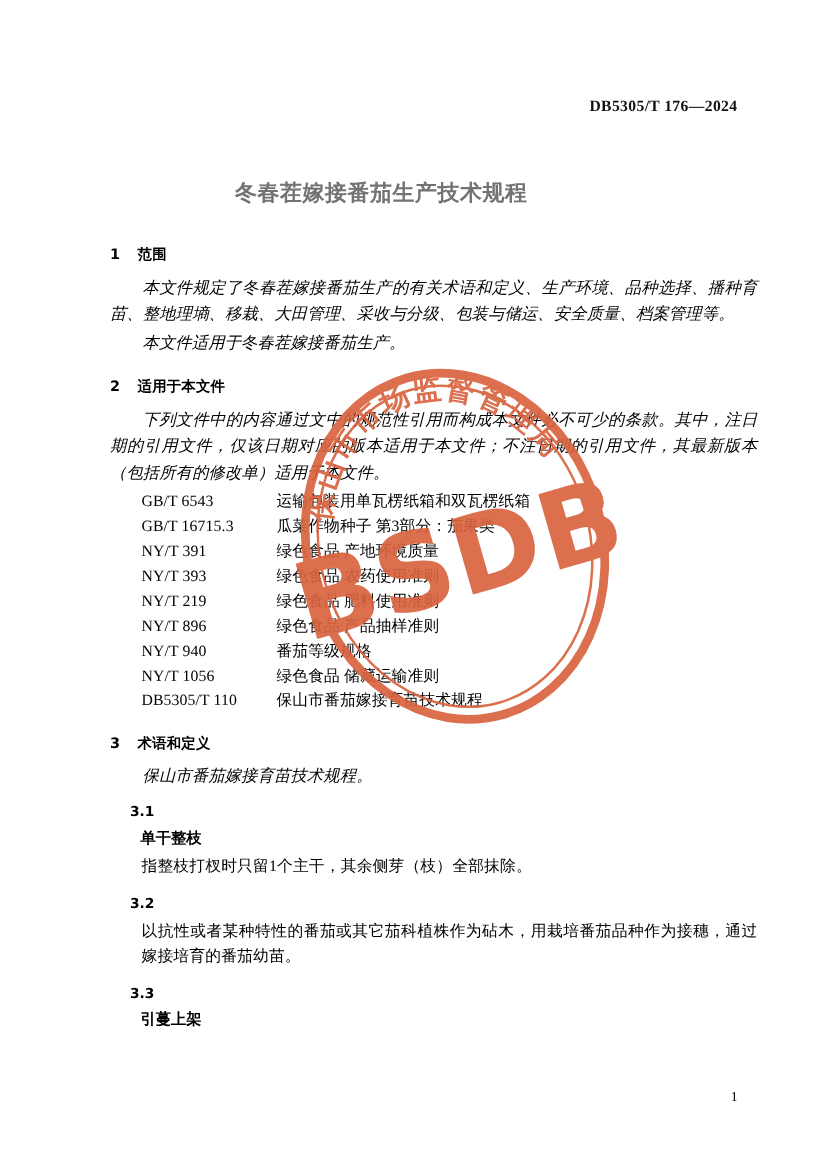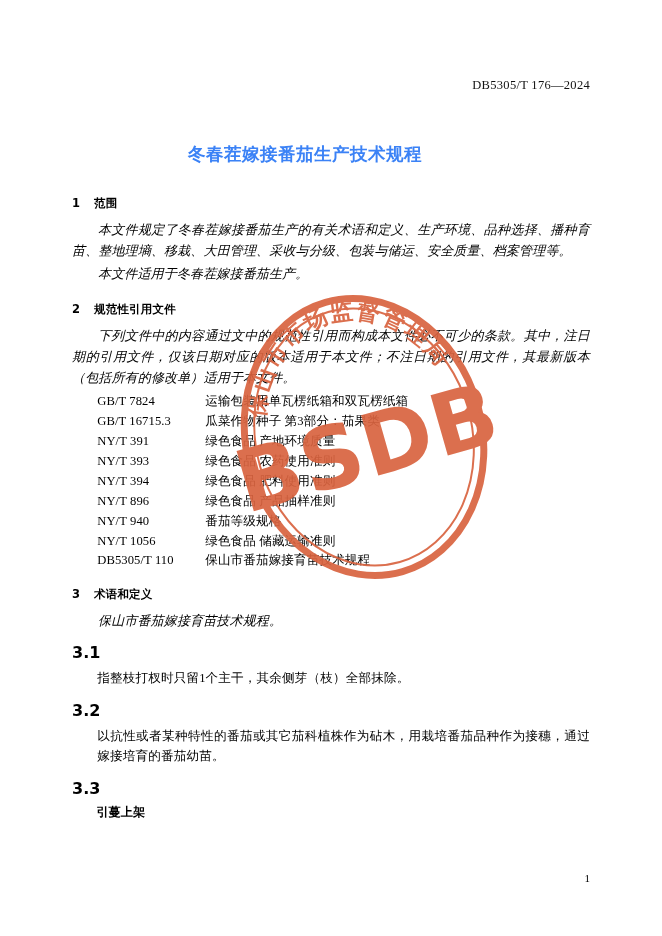--- a/index.html
+++ b/index.html
@@ -21,41 +21,41 @@
     height: 936px;
     box-sizing: border-box;
     padding: 0 72px;
   }
   .header-code {
     position: absolute;
     top: 78px;
     right: 72px;
     font-family: "Liberation Serif", serif;
     font-size: 12.5px;
-    font-weight: normal;
+    font-weight: bold;
     letter-spacing: 0.3px;
     color: #111;
     padding-left: 44px;
   }
   .doc-title {
     position: absolute;
     top: 142px;
     left: 0;
     width: 610px;
     text-align: center;
     font-family: "DejaVu Sans", sans-serif;
     font-weight: bold;
     font-size: 17.5px;
     letter-spacing: 0.5px;
-    color: #3b82f6;
+    color: #737373;
   }
   .content {
     position: absolute;
     top: 196px;
-    left: 72px;
+    left: 88px;
     width: 518px;
   }
   .sec-head {
     font-family: "DejaVu Sans", sans-serif;
     font-weight: bold;
     font-size: 11.5px;
     margin: 0 0 8px 0;
     letter-spacing: 0.2px;
   }
   .sec-head .num {
@@ -85,22 +85,22 @@
   }
   .std-code {
     display: inline-block;
     min-width: 108px;
   }
   .gap-sm { height: 10px; }
   .gap-md { height: 16px; }
   .subnum {
     font-family: "DejaVu Sans", sans-serif;
     font-weight: bold;
-    font-size: 16px;
-    margin: 0 0 6px 0;
+    font-size: 11px;
+    margin: 0 0 6px 16px;
   }
   .term {
     font-family: "DejaVu Sans", sans-serif;
     font-weight: bold;
     font-size: 12.2px;
     margin: 0 0 4px 0;
     padding-left: 2em;
   }
   .term-def {
     font-size: 12.6px;
@@ -158,46 +158,47 @@
 
     <div class="sec-head">
       <span class="num">1</span><span>范围</span>
     </div>
     <p class="para">本文件规定了冬春茬嫁接番茄生产的有关术语和定义、生产环境、品种选择、播种育苗、整地理墒、移栽、大田管理、采收与分级、包装与储运、安全质量、档案管理等。</p>
     <p class="para">本文件适用于冬春茬嫁接番茄生产。</p>
 
     <div class="gap-md"></div>
 
     <div class="sec-head">
-      <span class="num">2</span><span>规范性引用文件</span>
+      <span class="num">2</span><span>适用于本文件</span>
     </div>
     <p class="para">下列文件中的内容通过文中的规范性引用而构成本文件必不可少的条款。其中，注日期的引用文件，仅该日期对应的版本适用于本文件；不注日期的引用文件，其最新版本（包括所有的修改单）适用于本文件。</p>
 
     <ul class="std-list">
-      <li><span class="std-code">GB/T 7824</span><span>运输包装用单瓦楞纸箱和双瓦楞纸箱</span></li>
+      <li><span class="std-code">GB/T 6543</span><span>运输包装用单瓦楞纸箱和双瓦楞纸箱</span></li>
       <li><span class="std-code">GB/T 16715.3</span><span>瓜菜作物种子 第3部分：茄果类</span></li>
       <li><span class="std-code">NY/T 391</span><span>绿色食品 产地环境质量</span></li>
       <li><span class="std-code">NY/T 393</span><span>绿色食品 农药使用准则</span></li>
-      <li><span class="std-code">NY/T 394</span><span>绿色食品 肥料使用准则</span></li>
+      <li><span class="std-code">NY/T 219</span><span>绿色食品 肥料使用准则</span></li>
       <li><span class="std-code">NY/T 896</span><span>绿色食品 产品抽样准则</span></li>
       <li><span class="std-code">NY/T 940</span><span>番茄等级规格</span></li>
       <li><span class="std-code">NY/T 1056</span><span>绿色食品 储藏运输准则</span></li>
       <li><span class="std-code">DB5305/T 110</span><span>保山市番茄嫁接育苗技术规程</span></li>
     </ul>
 
     <div class="gap-md"></div>
 
     <div class="sec-head">
       <span class="num">3</span><span>术语和定义</span>
     </div>
     <p class="para">保山市番茄嫁接育苗技术规程。</p>
 
     <div class="gap-sm"></div>
 
     <div class="subnum">3.1</div>
+    <div class="term">单干整枝</div>
     <p class="term-def">指整枝打杈时只留1个主干，其余侧芽（枝）全部抹除。</p>
 
     <div class="gap-sm"></div>
 
     <div class="subnum">3.2</div>
     <p class="term-def">以抗性或者某种特性的番茄或其它茄科植株作为砧木，用栽培番茄品种作为接穗，通过嫁接培育的番茄幼苗。</p>
 
     <div class="gap-sm"></div>
 
     <div class="subnum">3.3</div>

